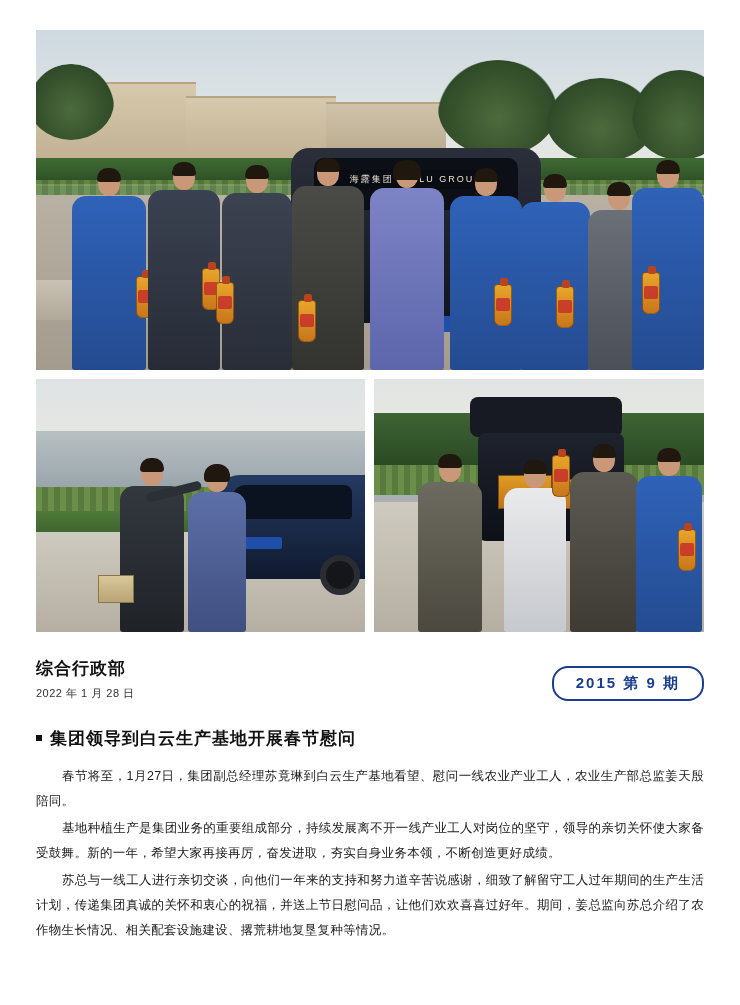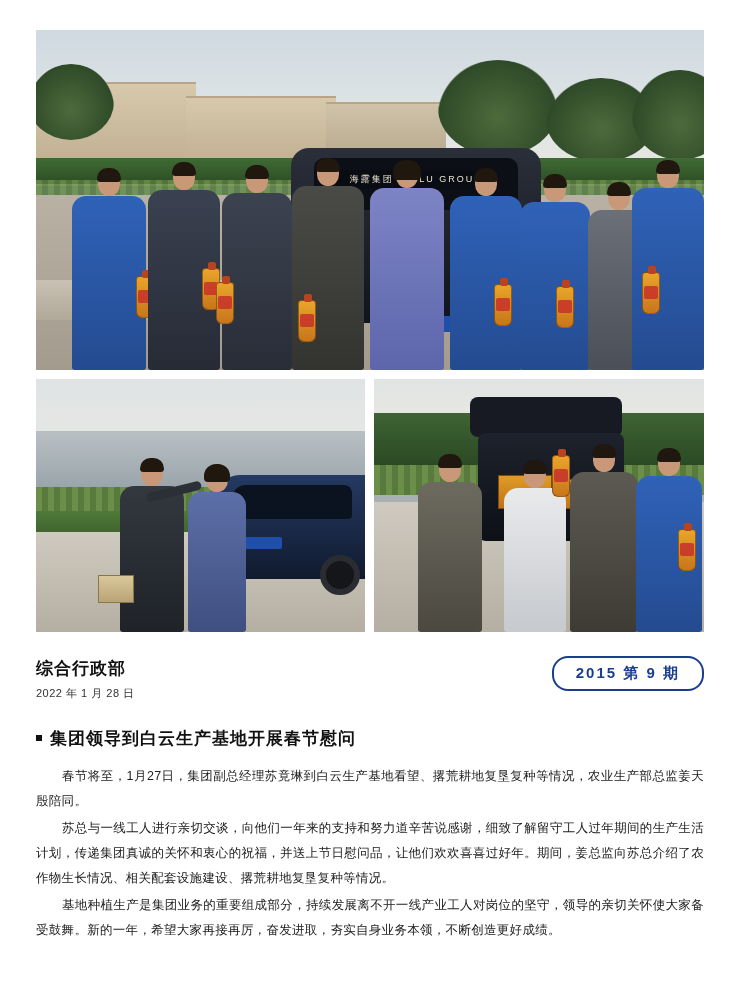--- a/index.html
+++ b/index.html
@@ -143,21 +143,21 @@
     position: absolute;
     background: linear-gradient(#e09b26, #bf7318);
     border: 1px solid #7d4a10;
   }
 
   
   .meta-row {
     margin-top: 24px;
     width: 668px;
     display: flex;
-    align-items: flex-start;
+    align-items: flex-end;
     justify-content: space-between;
   }
   .dept {
     font-size: 17px;
     font-weight: 700;
     color: #111;
     letter-spacing: 1px;
     line-height: 1.5;
   }
   .issue-date {
@@ -371,18 +371,18 @@
       <div class="issue-date">2022 年 1 月 28 日</div>
     </div>
     <div class="issue-badge">2015  第 9 期</div>
   </div>
 
   <div class="article">
     <div class="headline-row">
       <span class="bullet-sq"></span>
       <span class="headline">集团领导到白云生产基地开展春节慰问</span>
     </div>
-    <p class="para">春节将至，1月27日，集团副总经理苏竟琳到白云生产基地看望、撂荒耕地复垦复种等情况，农业生产部总监姜天殷陪同。</p>
+    <p class="para">春节将至，1月27日，集团副总经理苏竟琳到白云生产基地看望、慰问一线农业产业工人，农业生产部总监姜天殷陪同。</p>
+    <p class="para">基地种植生产是集团业务的重要组成部分，持续发展离不开一线产业工人对岗位的坚守，领导的亲切关怀使大家备受鼓舞。新的一年，希望大家再接再厉，奋发进取，夯实自身业务本领，不断创造更好成绩。</p>
     <p class="para">苏总与一线工人进行亲切交谈，向他们一年来的支持和努力道辛苦说感谢，细致了解留守工人过年期间的生产生活计划，传递集团真诚的关怀和衷心的祝福，并送上节日慰问品，让他们欢欢喜喜过好年。期间，姜总监向苏总介绍了农作物生长情况、相关配套设施建设、撂荒耕地复垦复种等情况。</p>
-    <p class="para">基地种植生产是集团业务的重要组成部分，持续发展离不开一线产业工人对岗位的坚守，领导的亲切关怀使大家备受鼓舞。新的一年，希望大家再接再厉，奋发进取，夯实自身业务本领，不断创造更好成绩。</p>
   </div>
 
 </div>
 
 </body></html>

